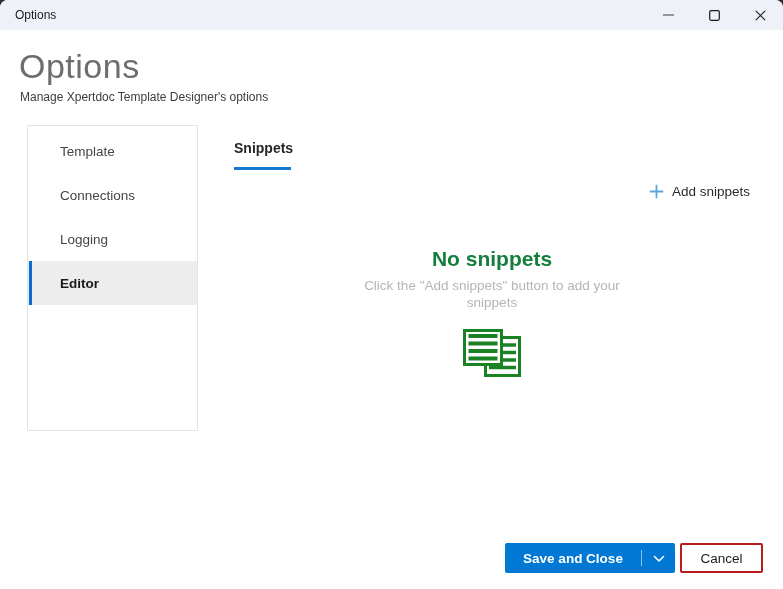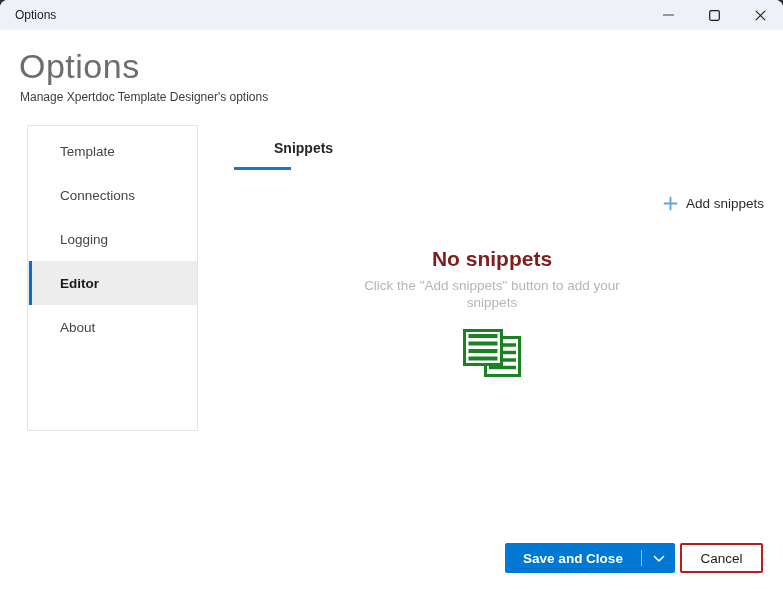--- a/index.html
+++ b/index.html
@@ -64,42 +64,41 @@
   }
   .side-item.selected::before {
     content:""; position:absolute; left:1px; top:0; bottom:0; width:3px;
     background:var(--selected-accent,#0a6ed1);
   }
 
   
   .tab {
     position:absolute; left:234px; top:140px; cursor:default;
   }
-  .tab-label { font-size:14px; font-weight:600; color:#262626;margin-left:40px; }
+  .tab-label { font-size:14px; font-weight:600; color:#262626; }
   .tab-underline {
     margin-top:11px; width:57px; height:2.5px;
     background:var(--tab-underline,#1479d2);
   }
 
   
   .add-snippets {
-    position:absolute; right:19px; top:184px;
+    position:absolute; right:33px; top:184px;
     display:flex; align-items:center; gap:8px;
     cursor:default;
-    margin-top:12px;
   }
   .add-snippets svg { display:block; }
   .add-label { font-size:13.5px; color:#2b2b2b; }
 
   
   .empty-state {
     position:absolute; left:352px; top:247px; width:280px;
     text-align:center;
   }
-  .empty-title { font-size:21px; font-weight:600; color:#7f1d1d; }
+  .empty-title { font-size:21px; font-weight:600; color:#15803d; }
   .empty-msg   { margin:7px auto 0; max-width:272px; font-size:13.5px; line-height:1.25; color:#b5b5b5; }
   .empty-icon  { margin-top:15px; }
   .empty-icon svg { display:inline-block; }
 
   .snip-stroke { stroke:var(--snippet-green,#1b8223); fill:none; }
   .snip-fill-white { fill:#ffffff; stroke:var(--snippet-green,#1b8223); }
 
   
   .save-split {
     position:absolute; left:505px; top:543px; width:170px; height:30px;
@@ -162,23 +161,20 @@
     </div>
     <div class="side-item">
       <span>Connections</span>
     </div>
     <div class="side-item">
       <span>Logging</span>
     </div>
     <div class="side-item selected">
       <span>Editor</span>
     </div>
-    <div class="side-item">
-      <span>About</span>
-    </div>
   </div>
 
   <div class="tab">
     <div class="tab-label">Snippets</div>
     <div class="tab-underline"></div>
   </div>
 
   <div class="add-snippets">
     <span>
       <svg width="15" height="15" viewBox="0 0 15 15">

